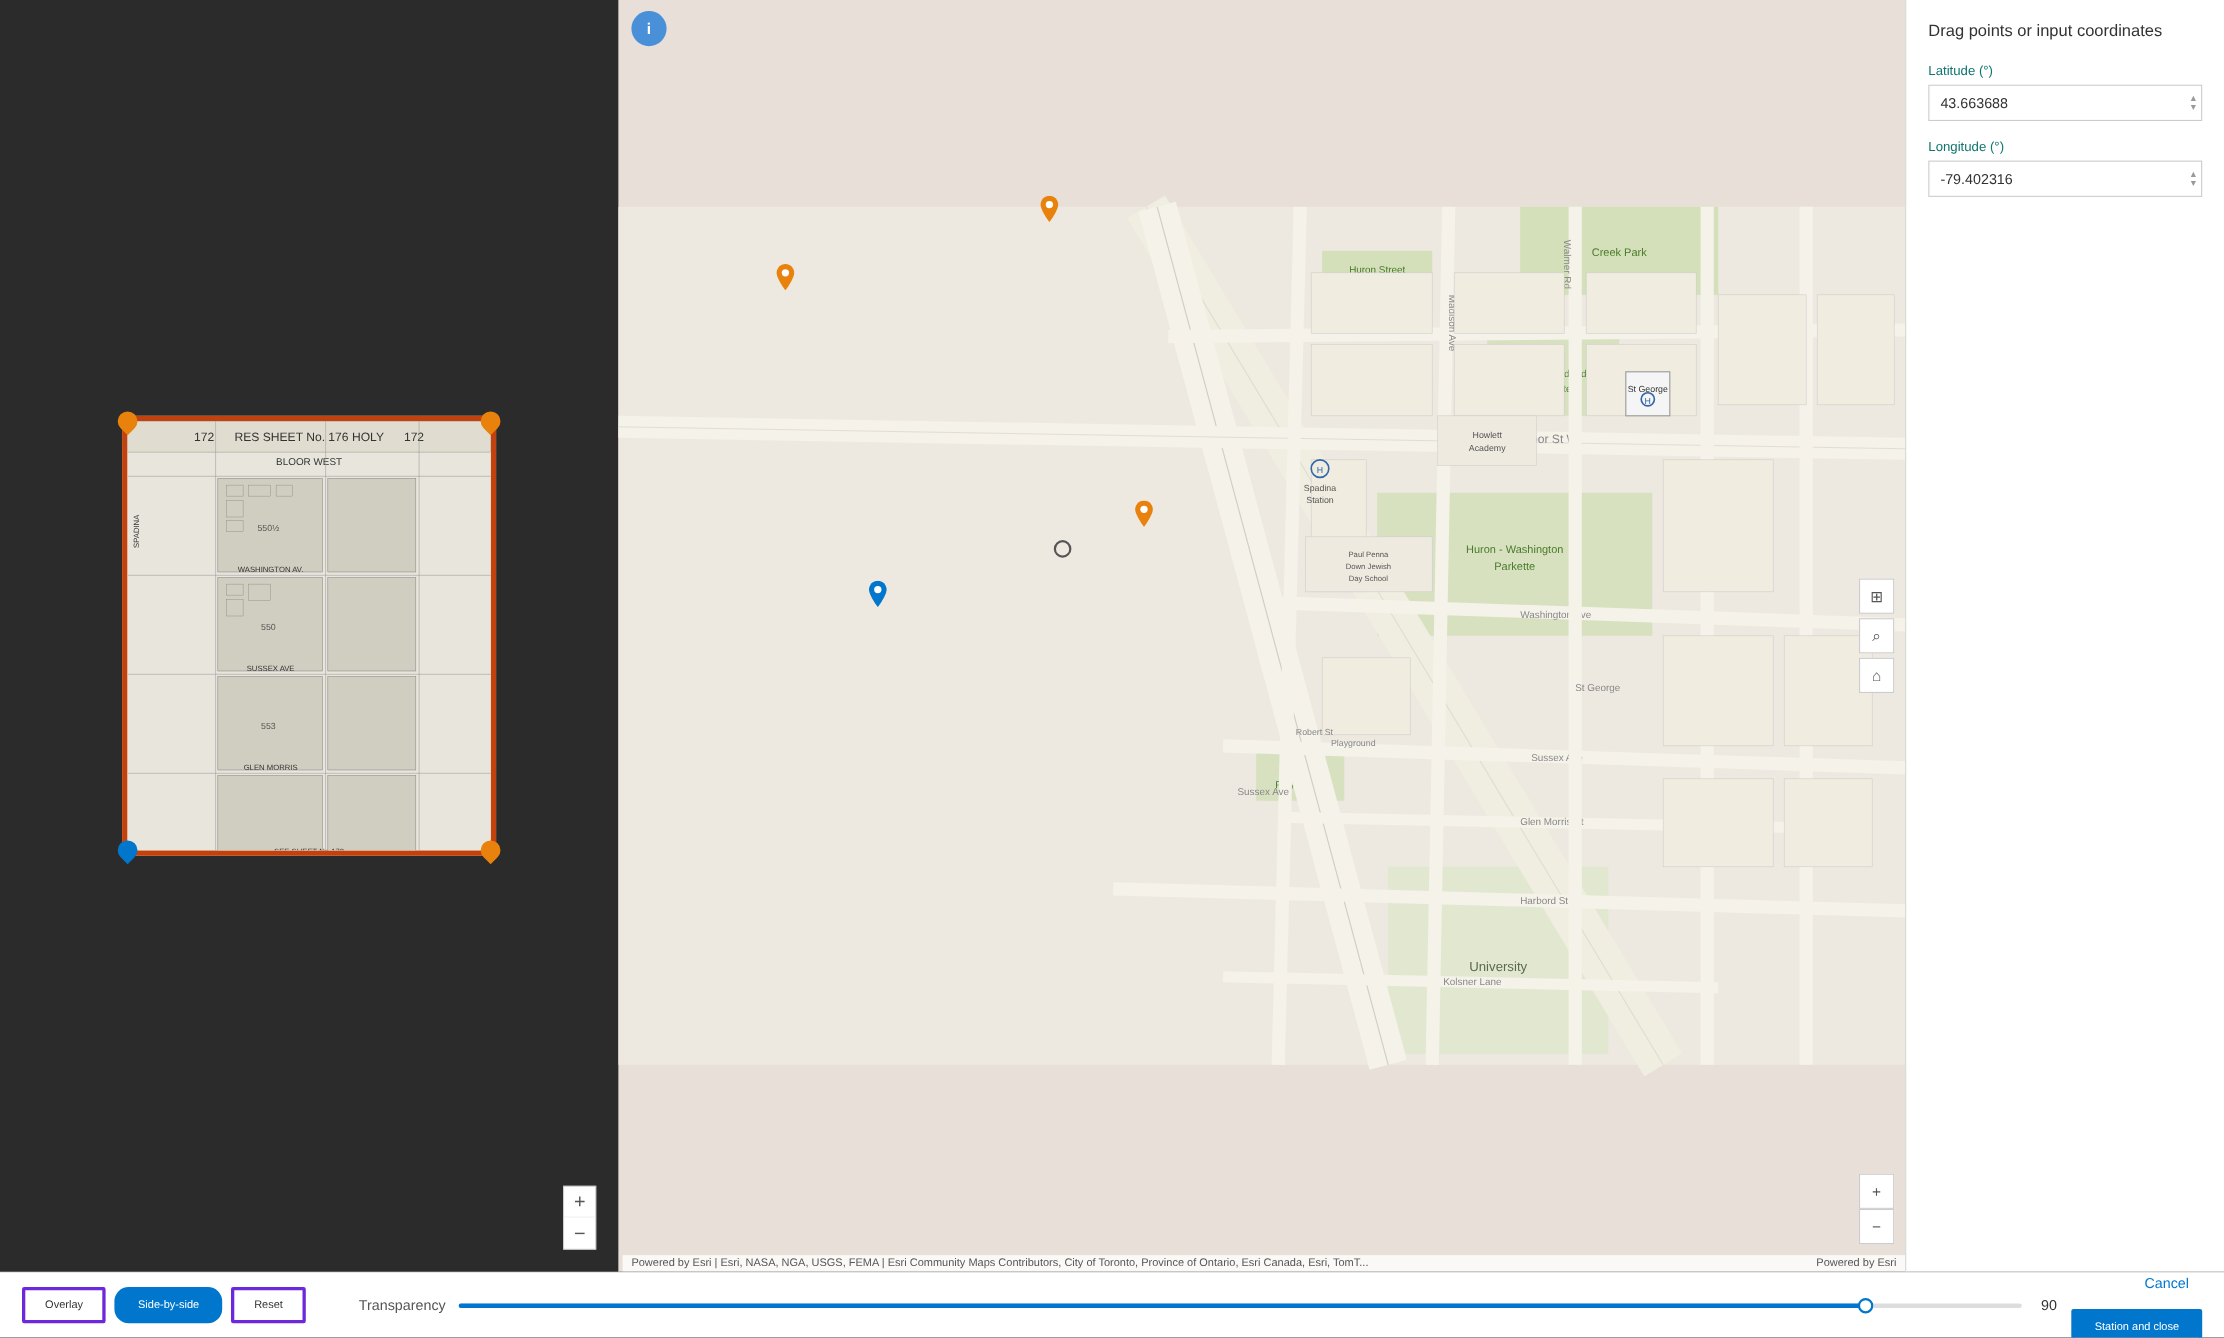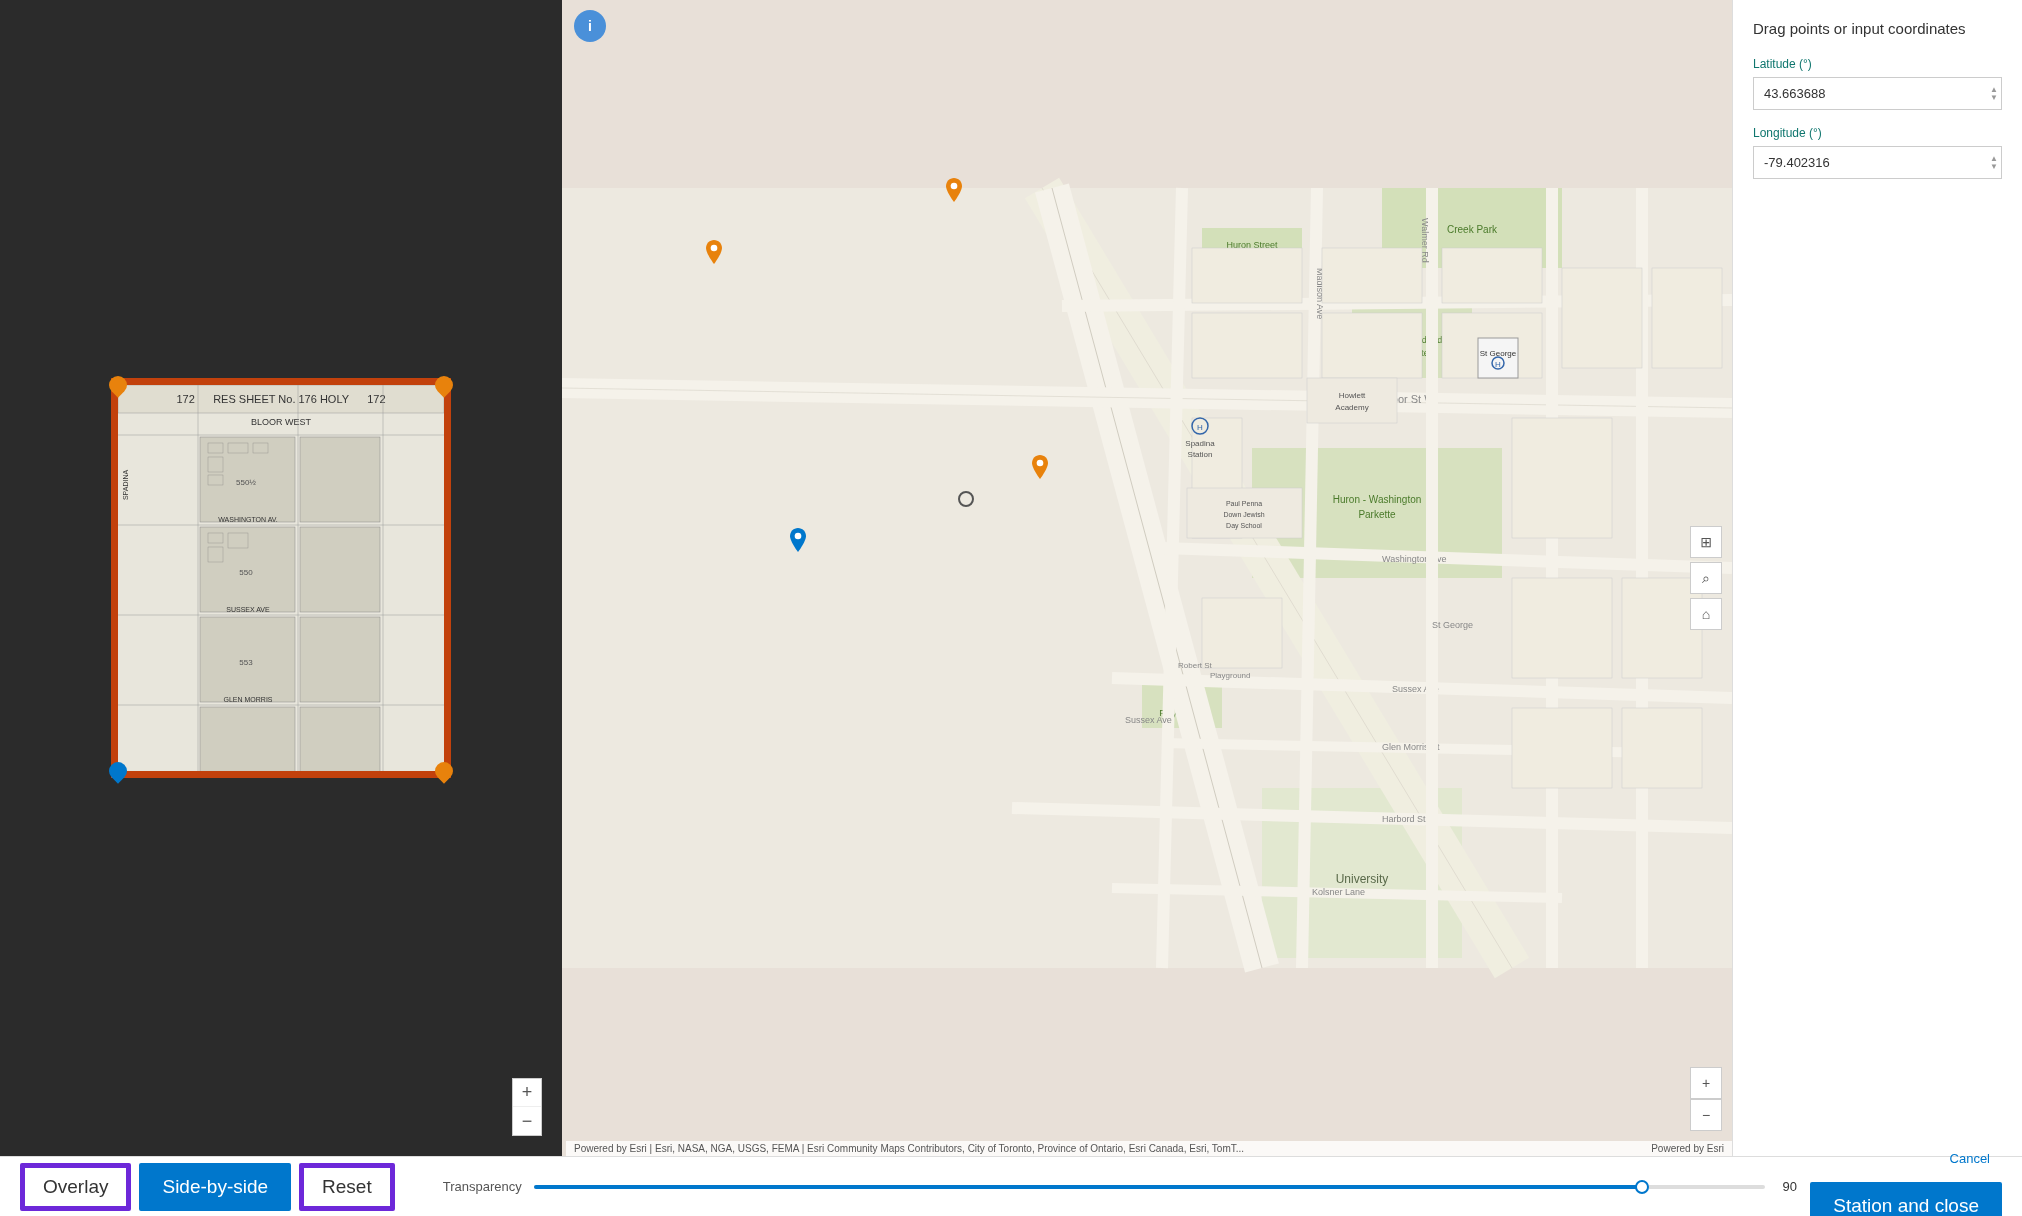--- a/index.html
+++ b/index.html
@@ -20,21 +20,21 @@
       align-items: center;
       justify-content: center;
       flex-shrink: 0;
     }
 
     .blueprint-container {
       position: relative;
       width: 340px;
       height: 400px;
       background: #f5f5f0;
-      border: 7px solid #c2410c;
+      border: 5px solid #c2410c;
     }
 
     
     .blueprint-content {
       width: 100%;
       height: 100%;
       position: relative;
       background: #e8e6dc;
     }
 
@@ -174,32 +174,33 @@
       background: white;
       border-top: 1px solid #ddd;
       display: flex;
       align-items: center;
       padding: 0 20px;
       gap: 8px;
     }
 
     .btn {
       padding: 8px 18px;
-      font-size: 19px;
+      font-size: 10px;
       cursor: pointer;
-      border: 5px solid #6d28d9;
+      border: 3px solid #6d28d9;
       background: white;
       color: #333;
       border-radius: 2px;
     }
 
     .btn-active {
       background: #0077cc;
       color: white;
       border-color: #0077cc;
+      border-radius: 13px;
     }
 
     .btn-primary {
       background: #0077cc;
       color: white;
       border-color: #0077cc;
     }
 
     .btn-link {
       background: none;

